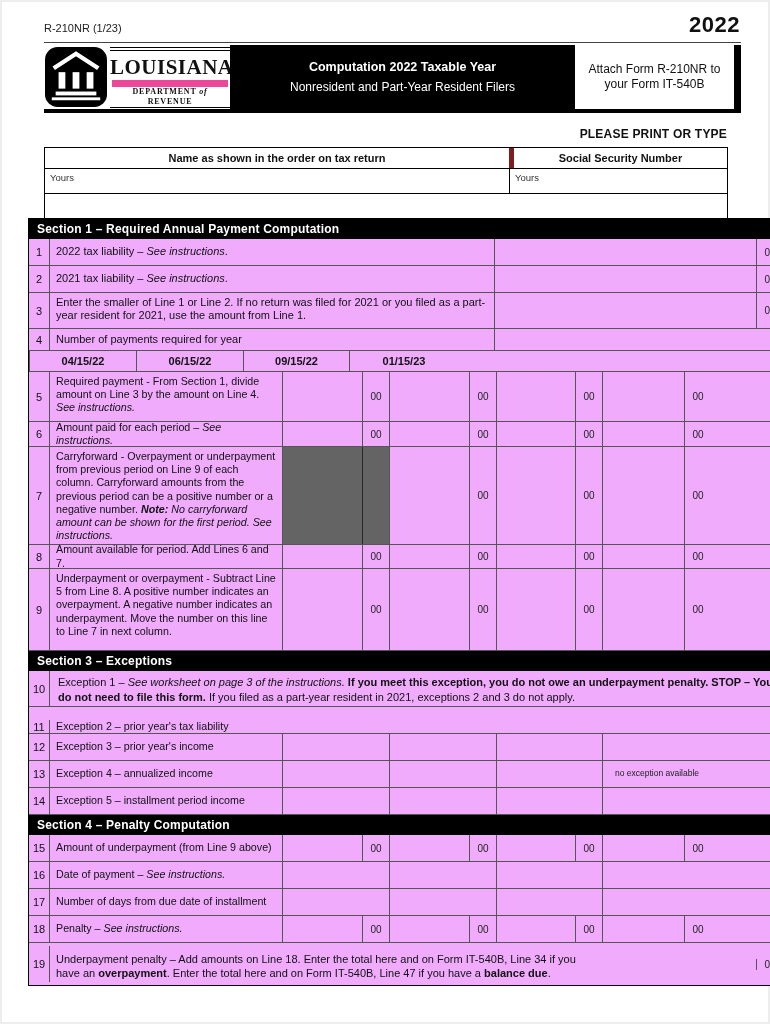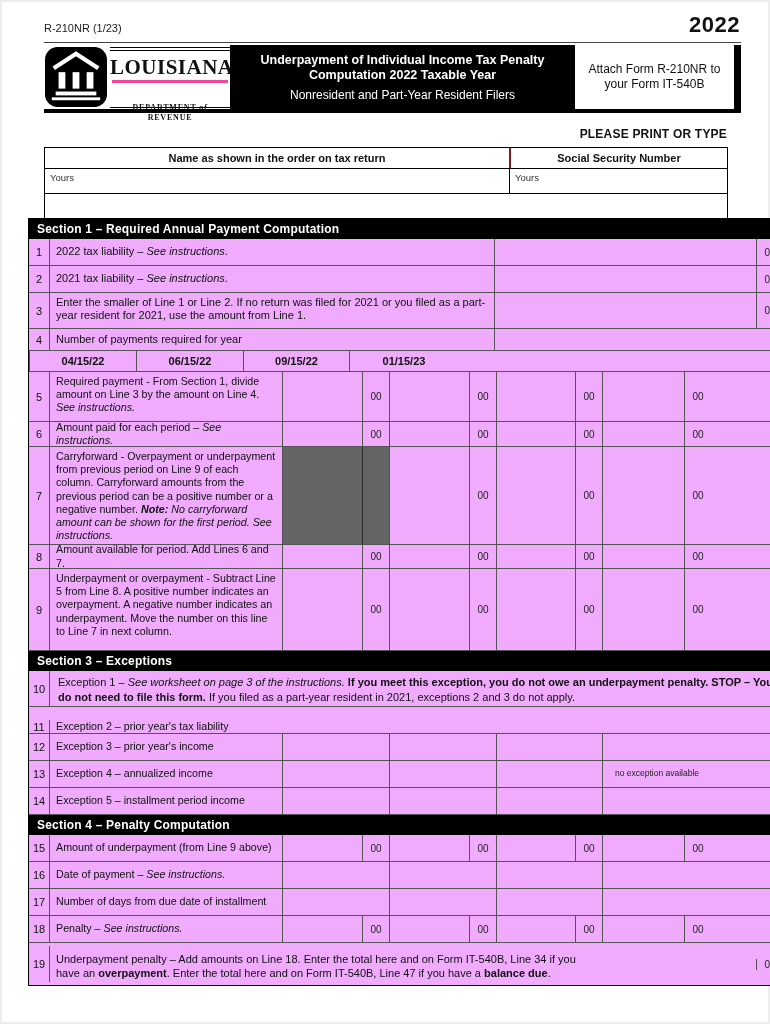--- a/index.html
+++ b/index.html
@@ -11,37 +11,37 @@
   
   .form-number{position:absolute;left:44px;top:22px;font-size:11px;color:#222;}
   .year{position:absolute;right:30px;top:12px;font-size:22px;font-weight:bold;letter-spacing:.5px;}
   .hdr-rule{position:absolute;left:44px;top:42px;width:697px;height:1px;background:#444;}
   .band{position:absolute;left:44px;top:45px;width:697px;height:64px;}
   .logo-icon{position:absolute;left:1px;top:1px;width:62px;height:62px;}
   .logo-text{position:absolute;left:66px;top:2px;width:120px;height:56px;
              border-top:4px double #000;border-bottom:4px double #000;text-align:center;
              font-family:"Liberation Serif", serif;background:#fff;}
   .logo-org{font-size:21px;font-weight:bold;letter-spacing:.5px;line-height:26px;margin-top:3px;}
-  .logo-dept{font-size:8px;font-weight:bold;letter-spacing:.8px;border-top:3px solid #ec4899;
-             margin:0 2px;padding-top:20px;line-height:10px;}
+  .logo-dept{font-size:8px;font-weight:bold;letter-spacing:.8px;border-top:7px solid #ec4899;
+             margin:0 2px;padding-top:0;line-height:10px;}
   .title-box{position:absolute;left:186px;top:0;width:345px;height:64px;background:#000;color:#fff;
              display:flex;flex-direction:column;align-items:center;justify-content:center;text-align:center;}
   .title-l1,.title-l2{font-size:12.5px;font-weight:bold;line-height:15px;}
   .title-l3{font-size:12px;line-height:14px;margin-top:5px;}
   .attach-box{position:absolute;left:531px;top:0;width:159px;height:64px;display:flex;flex-direction:column;
               align-items:center;justify-content:center;text-align:center;font-size:12px;line-height:15px;}
   .endcap{position:absolute;left:690px;top:0;width:7px;height:64px;background:#000;}
   .thick-rule{position:absolute;left:44px;top:109px;width:697px;height:4px;background:#000;}
   .print-notice{position:absolute;right:43px;top:127px;font-size:12px;font-weight:bold;letter-spacing:.2px;}
 
   
   .name-table{position:absolute;left:44px;top:147px;width:684px;border:1.5px solid #000;box-sizing:border-box;background:#fff;}
   .nt-head{display:flex;height:20px;border-bottom:1px solid #000;font-weight:bold;font-size:11px;}
   .nt-h1{flex:0 0 464px;display:flex;align-items:center;justify-content:center;}
-  .nt-h2{flex:1;border-left:2px solid #7f1d1d;display:flex;align-items:center;justify-content:center;text-align:right;}
+  .nt-h2{flex:1;border-left:5px solid #7f1d1d;display:flex;align-items:center;justify-content:center;text-align:right;}
   .nt-row{display:flex;height:24px;border-bottom:1px solid #000;}
   .nt-row:last-child{border-bottom:0;margin-top:40px;}
   .nt-cell{box-sizing:border-box;}
   .nt-cell.c1{flex:0 0 464px;}
   .nt-cell.c2{flex:1;border-left:1px solid #000;}
   .nt-label{font-size:9.5px;color:#333;padding:3px 0 0 5px;}
 
   
   #form-body{position:absolute;left:28px;top:218px;width:756px;border:1.5px solid #000;box-sizing:border-box;background:#f0abfc;}
   .sec-bar{height:20px;background:#000;color:#fff;font-weight:bold;font-size:12px;line-height:20px;
@@ -88,21 +88,20 @@
       <rect x="28.5" y="26" width="7" height="17" fill="#fff"></rect>
       <rect x="43" y="26" width="7" height="17" fill="#fff"></rect>
       <rect x="11" y="46" width="42" height="4" fill="#fff"></rect>
       <rect x="7" y="52" width="50" height="3" fill="#fff"></rect>
     </svg>
     <div class="logo-text">
       <div class="logo-org">LOUISIANA</div>
       <div class="logo-dept"><span>DEPARTMENT</span> <span class="i">of</span> <span>REVENUE</span></div>
     </div>
     <div class="title-box">
-      <div class="title-l1">Underpayment of Individual Income Tax Penalty</div>
       <div class="title-l2">Computation 2022 Taxable Year</div>
       <div class="title-l3">Nonresident and Part-Year Resident Filers</div>
     </div>
     <div class="attach-box">
       <div>Attach Form R-210NR to</div>
       <div>your Form IT-540B</div>
     </div>
     <div class="endcap"></div>
   </div>
   <div class="thick-rule"></div>

